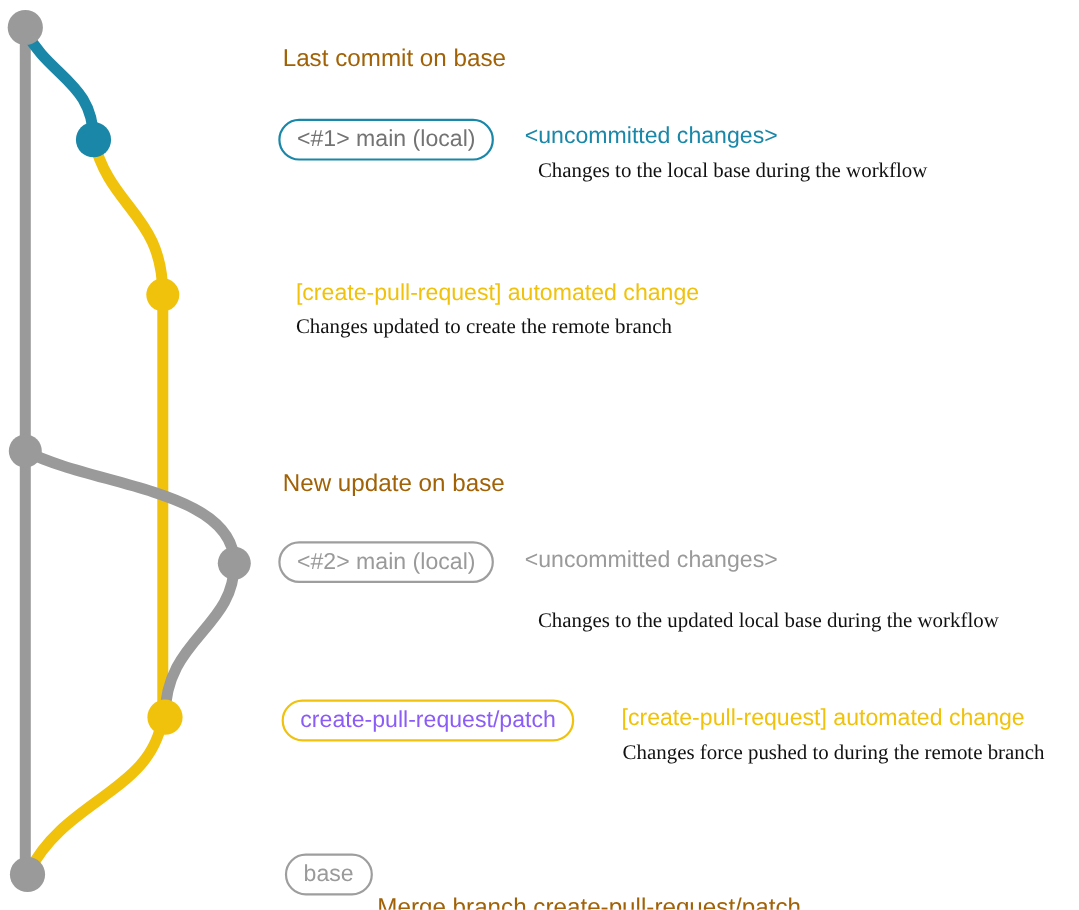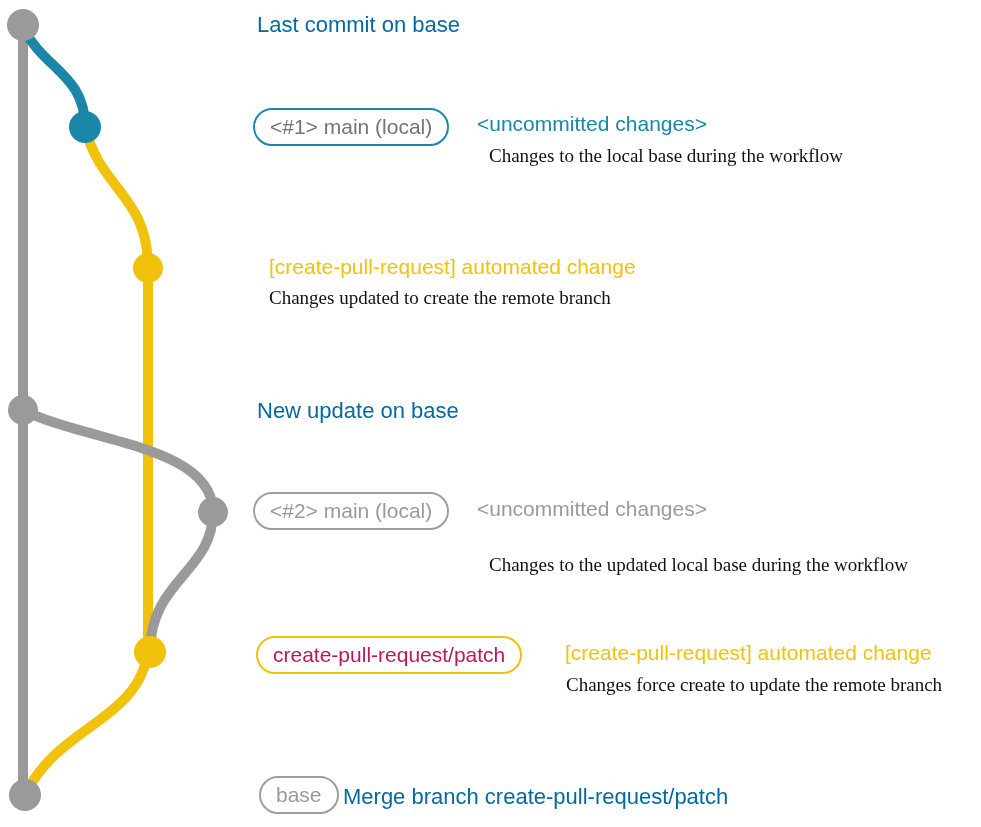--- a/index.html
+++ b/index.html
@@ -13,39 +13,39 @@
   .stroke-blue   { stroke: #1a87a8; }
   .stroke-yellow { stroke: #f0c20c; }
   .fill-gray   { fill: #9a9a9a; }
   .fill-blue   { fill: #1a87a8; }
   .fill-yellow { fill: #f0c20c; }
   .branch-line { fill: none; stroke-width: 10; stroke-linecap: round; }
 
   .abs { position: absolute; white-space: nowrap; }
 
   .heading-gray {
-    color: #0369a1; font-size: 22px; line-height: 1.15;
+    color: #a16207; font-size: 22px; line-height: 1.15; margin-top: 28px;
   }
   .label-blue   { color: #1a87a8; font-size: 21px; line-height: 1.15; }
   .label-yellow { color: #f0c20c; font-size: 21px; line-height: 1.15; margin-left: 12px; }
   .label-gray   { color: #9a9a9a; font-size: 21px; line-height: 1.15; }
 
   .desc {
     color: #111111; font-size: 19px; line-height: 1.2;
     font-family: "Liberation Serif", serif;
     text-align: right;
   }
 
   .badge {
     display: inline-flex; align-items: center; justify-content: center;
     padding: 5px 15px; border-radius: 21px; border: 2px solid;
     font-size: 21px; line-height: 1.15; background: #ffffff;
   }
   .badge-blue   { border-color: #1a87a8; color: #737373; }
-  .badge-yellow { border-color: #f0c20c; color: #be185d; }
+  .badge-yellow { border-color: #f0c20c; color: #8b5cf6; }
   .badge-gray   { border-color: #9e9e9e; color: #9a9a9a; }
 </style>
 </head>
 <body>
 
 <svg class="graph-svg" width="250" height="827" viewBox="0 0 250 827" aria-hidden="true">
 
   <path class="branch-line stroke-gray" d="M 23 25 L 23 795"></path>
 
   <path class="branch-line stroke-blue" d="M 23 28 C 45 70 85 75 85 127"></path>
@@ -74,16 +74,16 @@
 <div class="abs desc" style="left:269px; top:287px;">Changes updated to create the remote branch</div>
 
 <div class="abs heading-gray" style="left:257px; top:398px;">New update on base</div>
 
 <div class="abs badge badge-gray" style="left:253px; top:492px;">&lt;#2&gt; main (local)</div>
 <div class="abs label-gray" style="left:477px; top:497px;">&lt;uncommitted changes&gt;</div>
 <div class="abs desc" style="left:489px; top:530px;margin-top:24px;">Changes to the updated local base during the workflow</div>
 
 <div class="abs badge badge-yellow" style="left:256px; top:636px;">create-pull-request/patch</div>
 <div class="abs label-yellow" style="left:553px; top:641px;">[create-pull-request] automated change</div>
-<div class="abs desc" style="left:566px; top:674px;">Changes force create to update the remote branch</div>
+<div class="abs desc" style="left:566px; top:674px;">Changes force pushed to during the remote branch</div>
 
 <div class="abs badge badge-gray" style="left:259px; top:776px;">base</div>
 <div class="abs heading-gray" style="left:343px; top:784px;">Merge branch create-pull-request/patch</div>
 
 </body></html>

